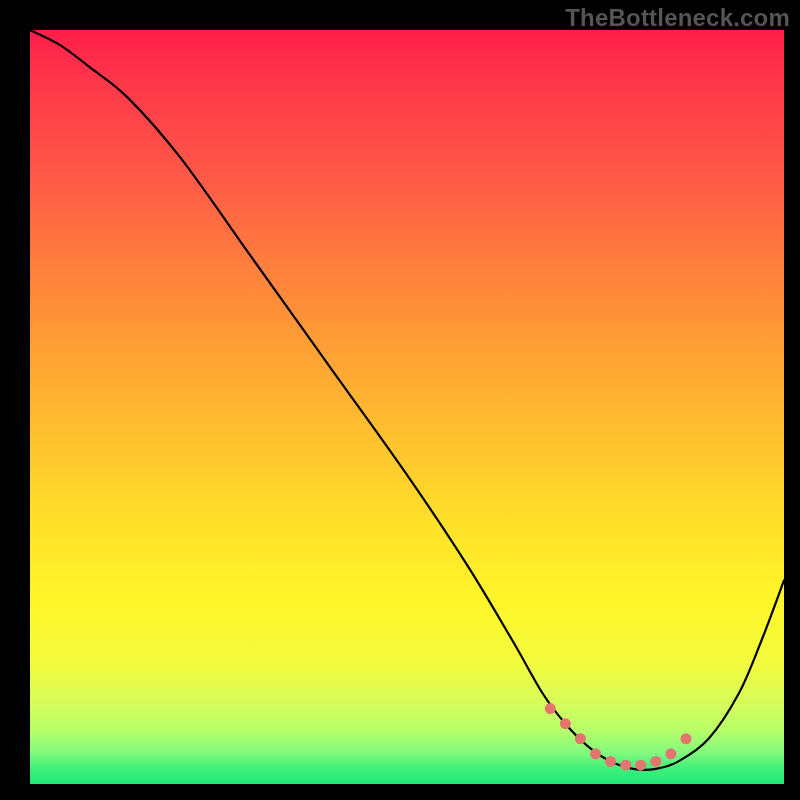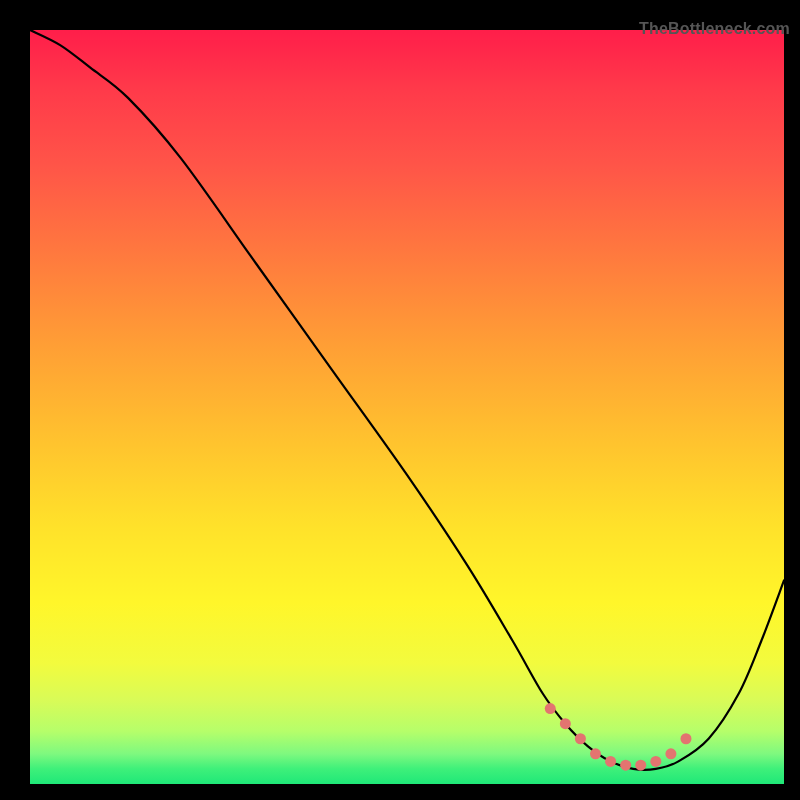--- a/index.html
+++ b/index.html
@@ -4,24 +4,24 @@
 <style>
   * { margin: 0; padding: 0; box-sizing: border-box; }
   html, body { width: 800px; height: 800px; overflow: hidden; }
   body {
     background: #000;
     font-family: Arial, Helvetica, sans-serif;
     position: relative;
   }
   .watermark {
     position: absolute;
-    top: 20px;
+    top: 4px;
     right: 10px;
     color: #555;
-    font-size: 16px;
+    font-size: 24px;
     font-weight: bold;
     letter-spacing: 0.2px;
     z-index: 10;
     margin-left: 48px;
   }
   .plot-frame {
     position: absolute;
     left: 30px;
     top: 30px;
     width: 754px;

